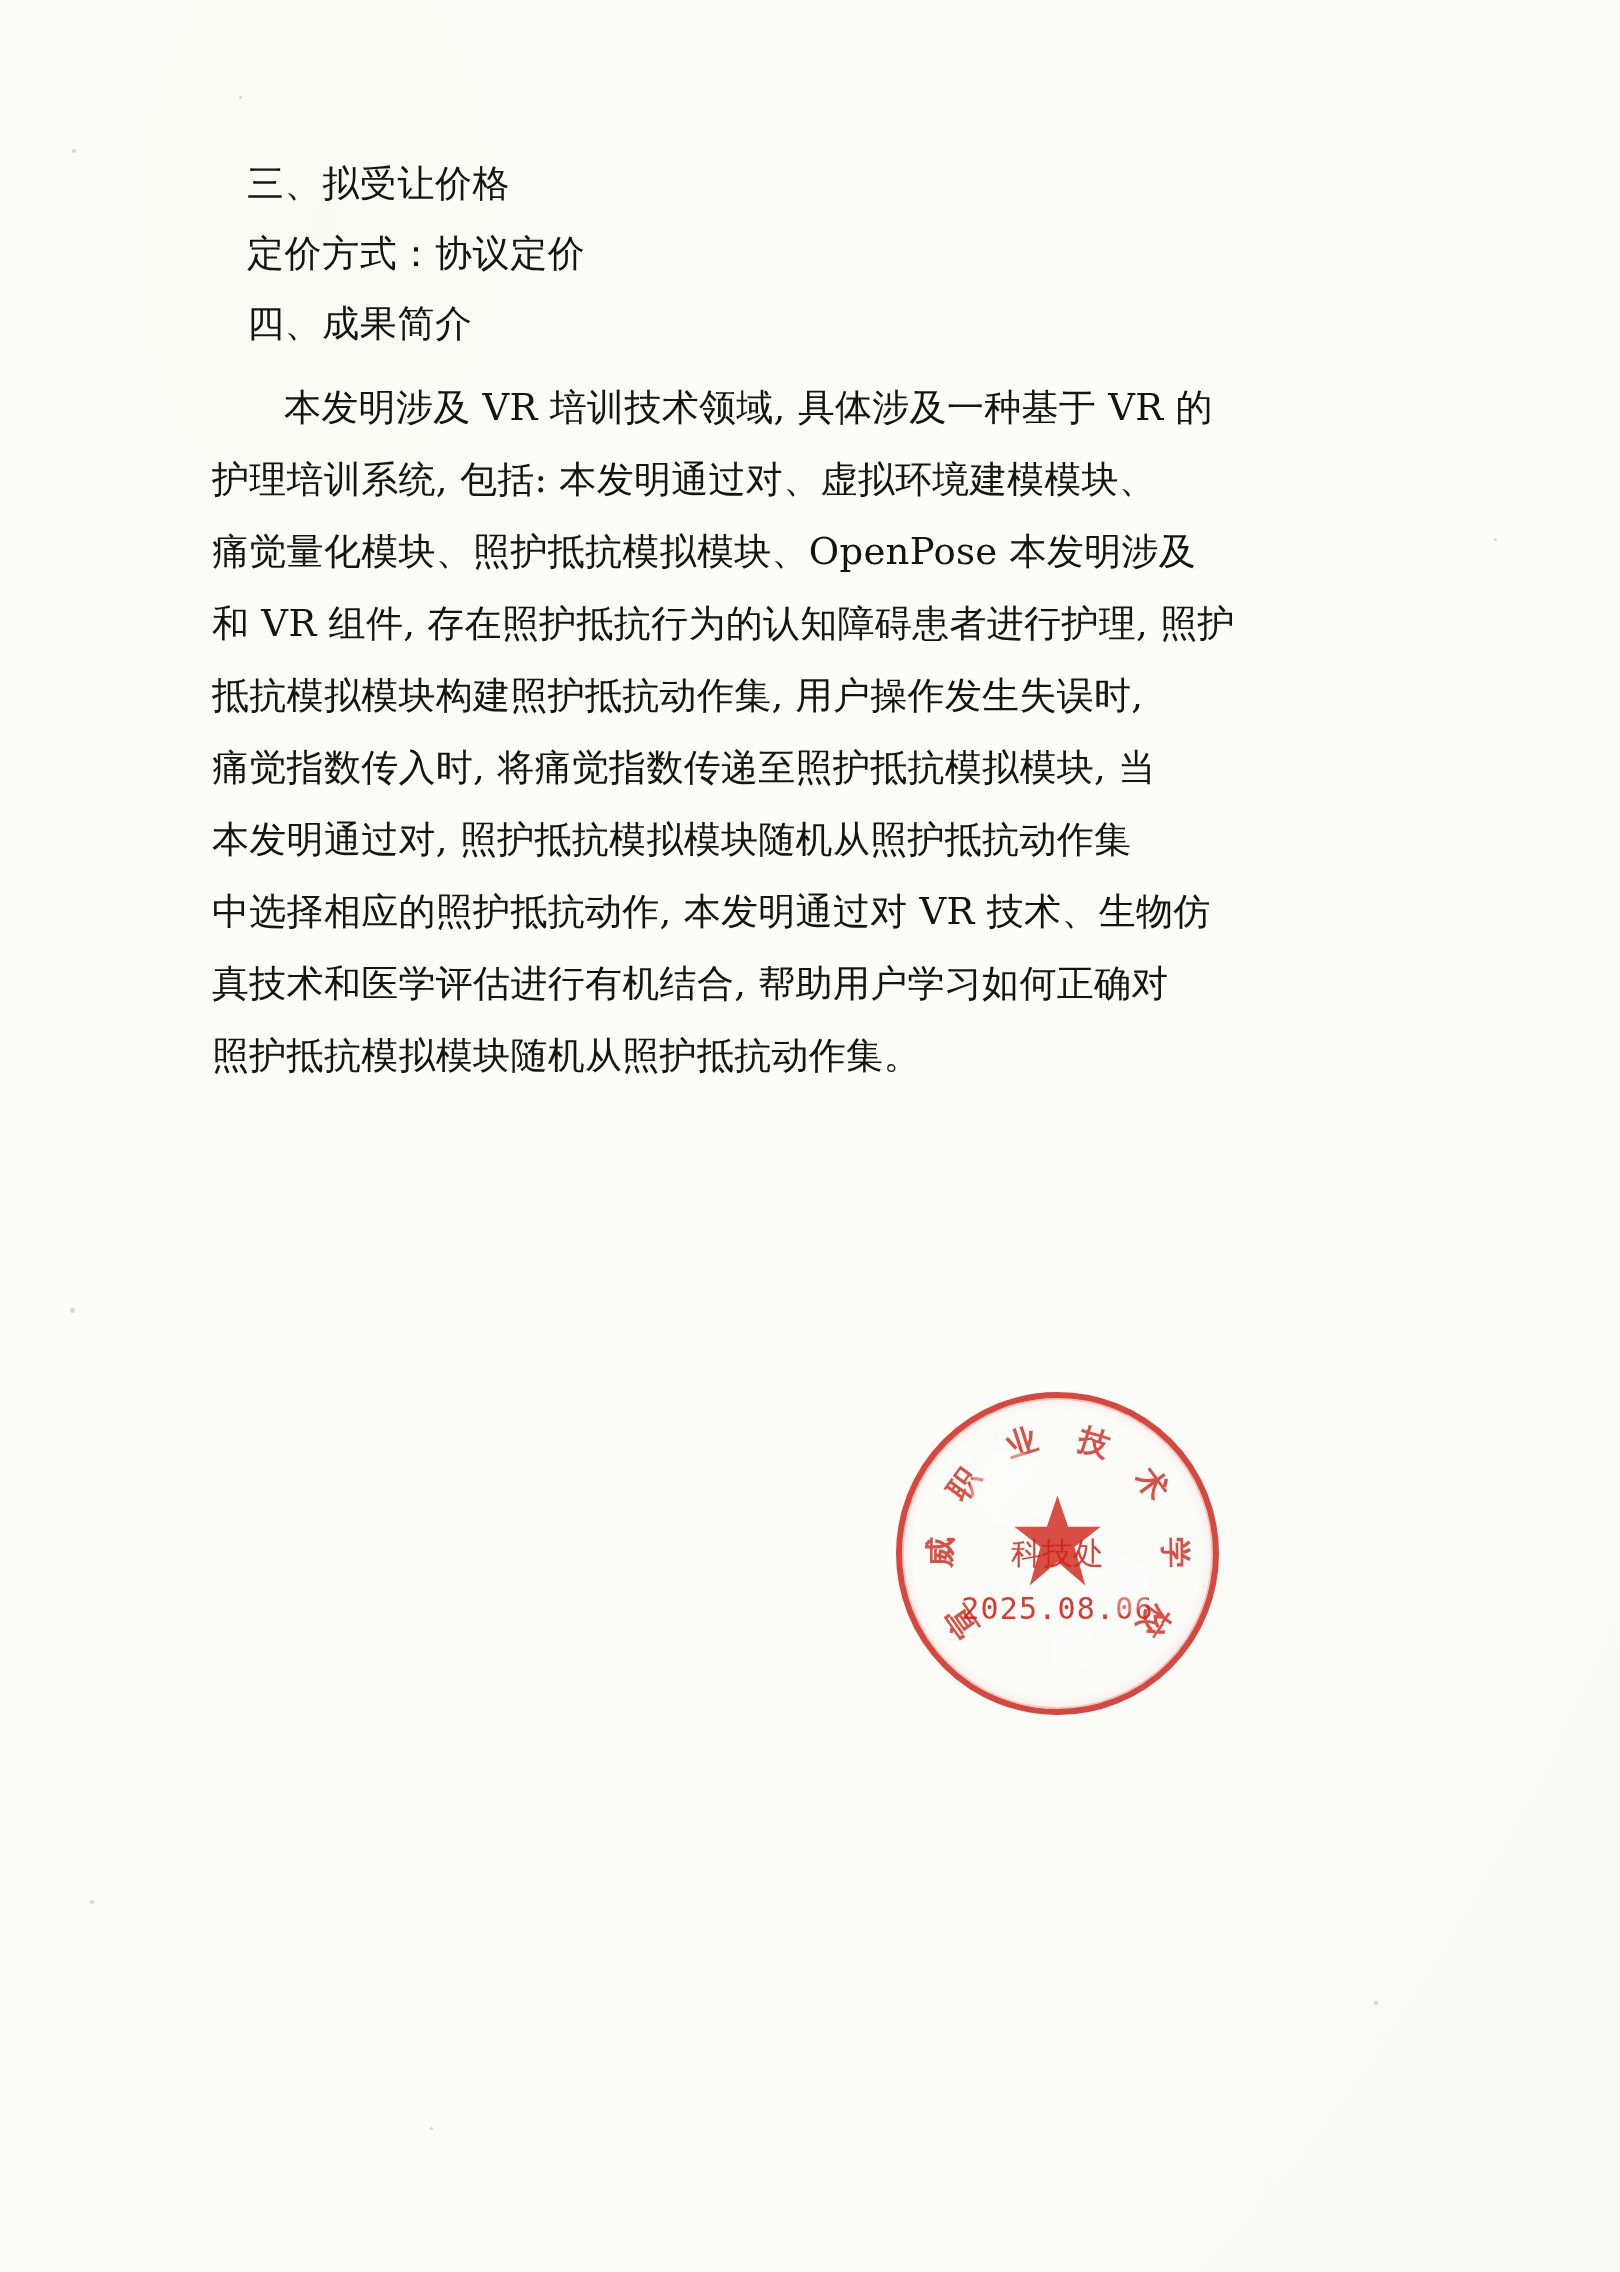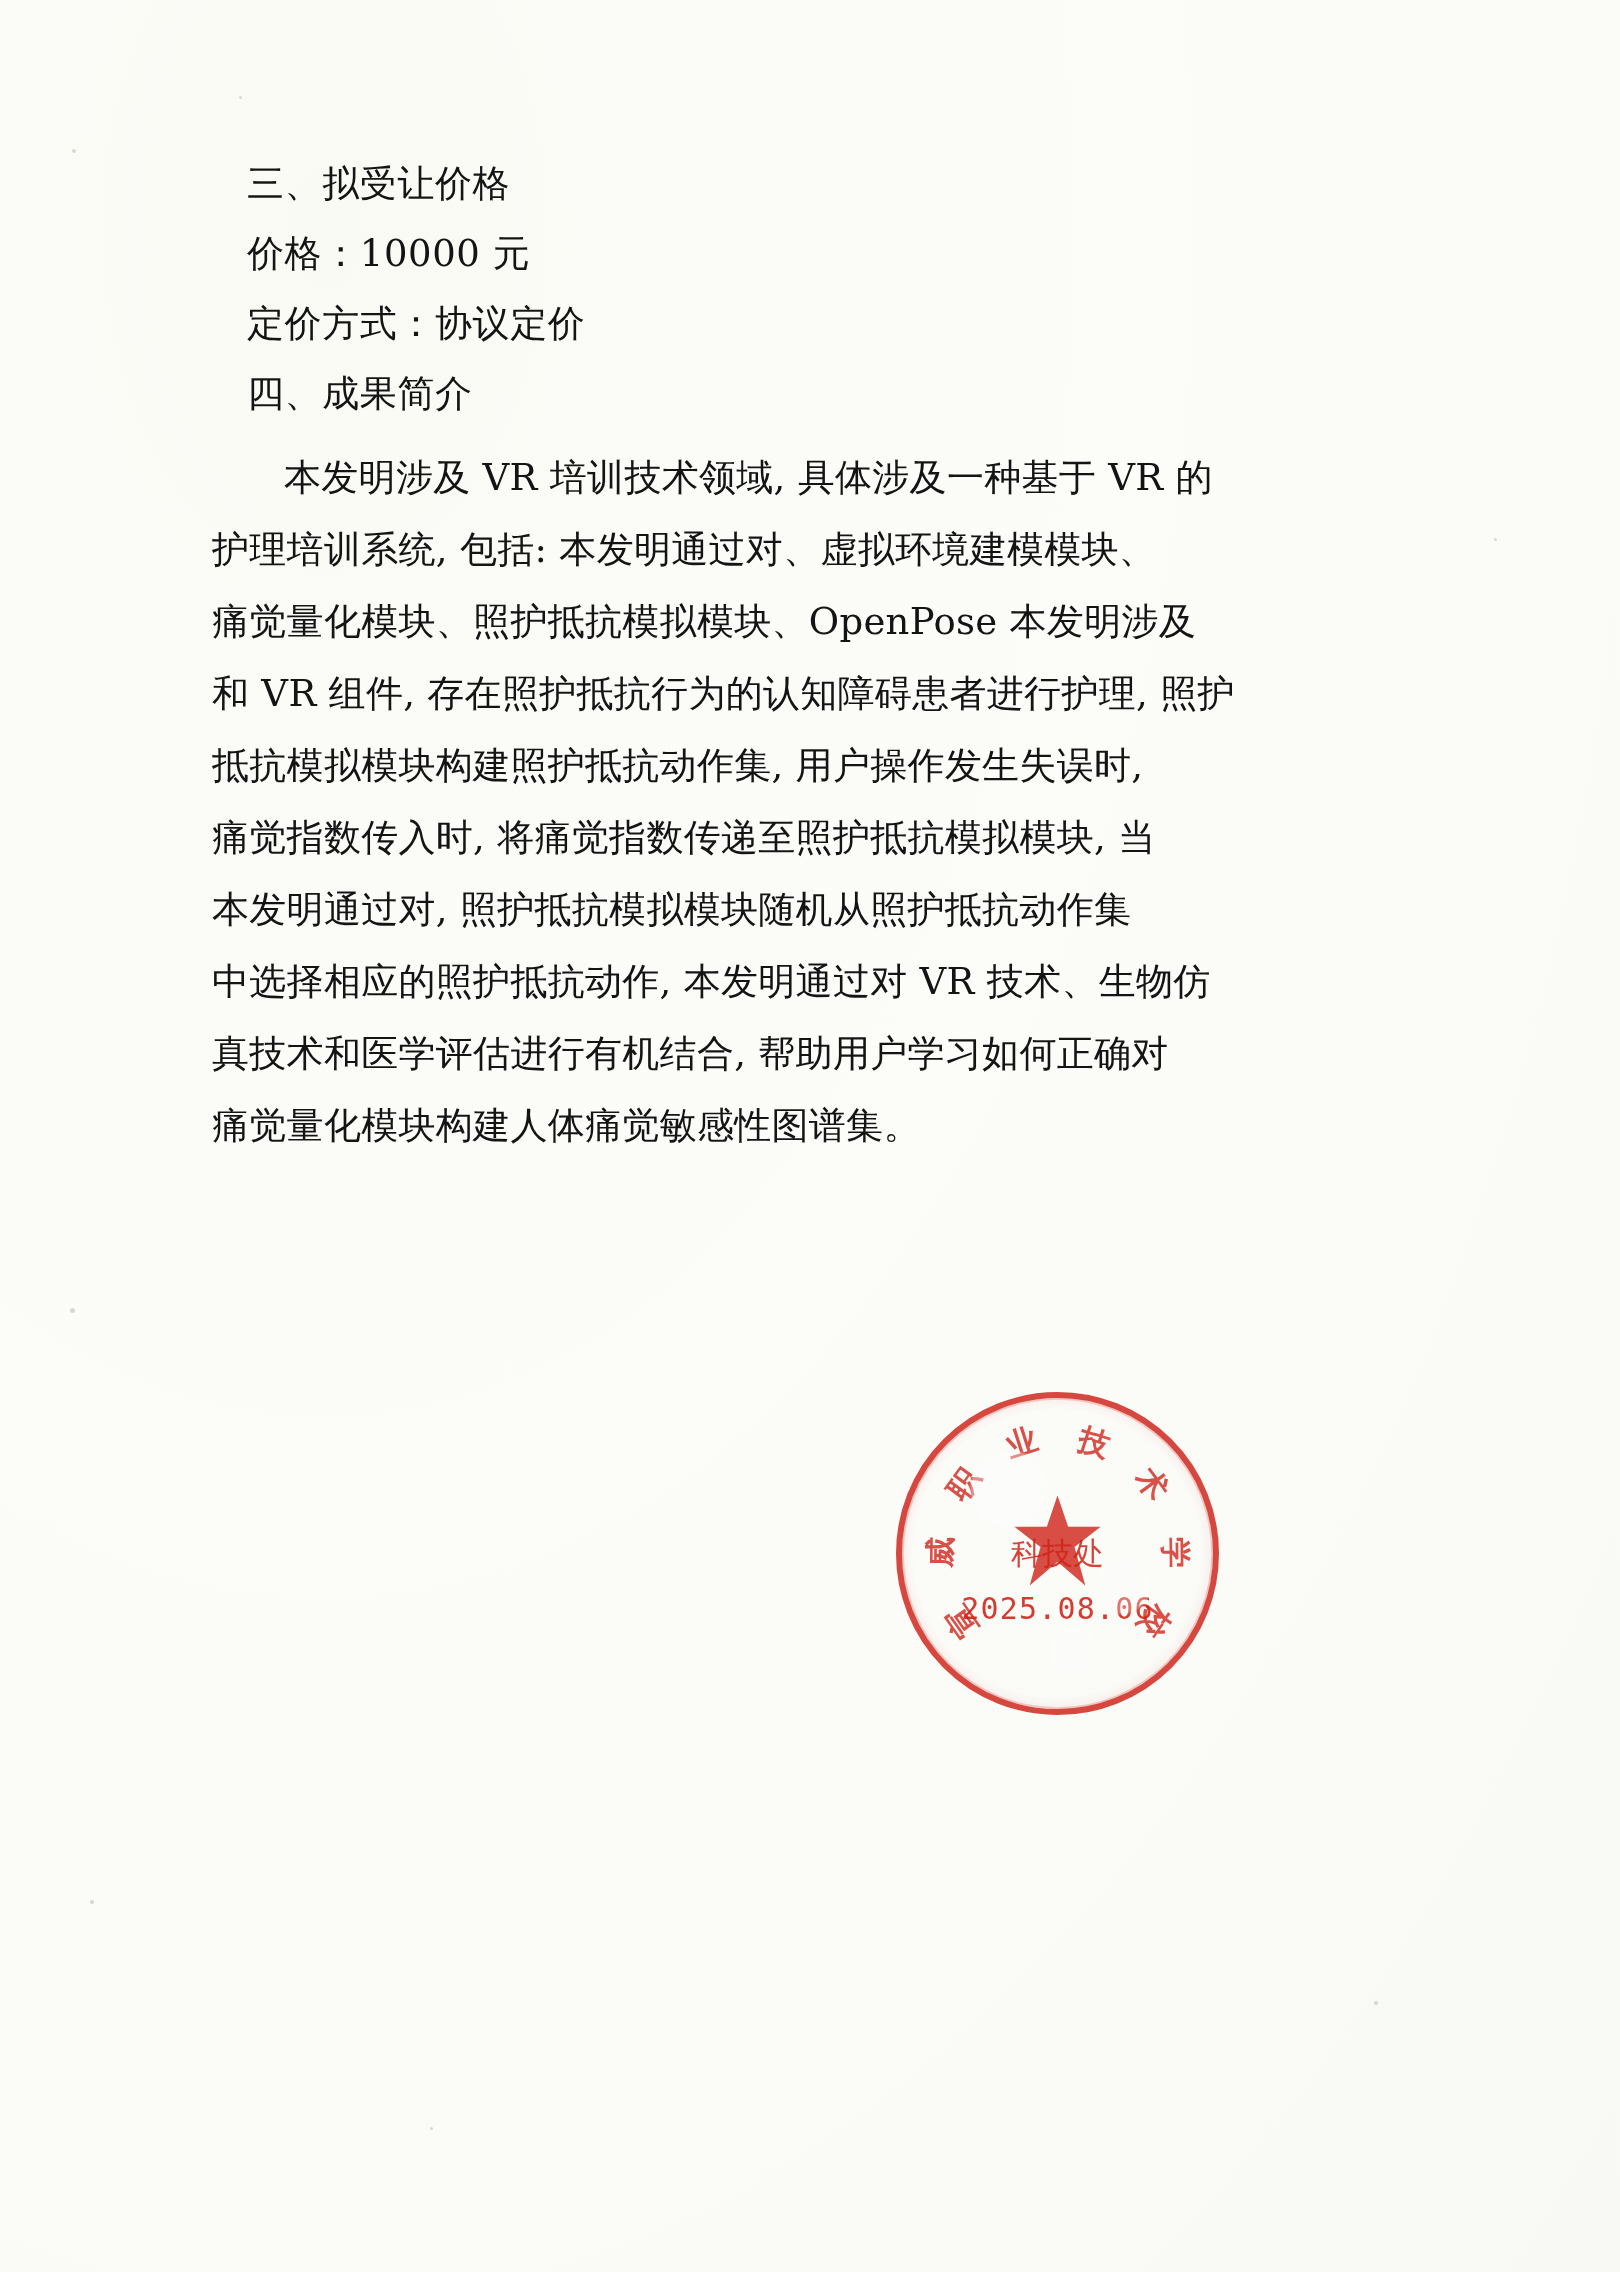--- a/index.html
+++ b/index.html
@@ -152,36 +152,35 @@
   <div class="speck" style="left:239px;  top:96px;  width:3px;  height:3px;"></div>
   <div class="speck" style="left:70px;  top:1308px; width:5.4px;  height:5.4px;"></div>
   <div class="speck" style="left:90px;  top:1900px; width:3.6px;  height:3.6px;"></div>
   <div class="speck" style="left:1494px; top:538px;  width:3px;  height:3px;"></div>
   <div class="speck" style="left:1374px; top:2001px; width:3.6px;  height:3.6px;"></div>
   <div class="speck" style="left:430px;  top:2127px; width:3px;  height:3px;"></div>
 
   <div class="content">
 
     <div class="line indent-1">三、拟受让价格</div>
-    <div class="line indent-1">价格：10000 元</div>
     <div class="line indent-1">定价方式：协议定价</div>
     <div class="line indent-1">四、成果简介</div>
 
     <div style="height:13px"></div>
 
     <div class="body-line body-first">本发明涉及 VR 培训技术领域, 具体涉及一种基于 VR 的</div>
     <div class="body-line">护理培训系统, 包括: 本发明通过对、虚拟环境建模模块、</div>
     <div class="body-line">痛觉量化模块、照护抵抗模拟模块、OpenPose 本发明涉及</div>
     <div class="body-line">和 VR 组件, 存在照护抵抗行为的认知障碍患者进行护理, 照护</div>
     <div class="body-line">抵抗模拟模块构建照护抵抗动作集, 用户操作发生失误时,</div>
     <div class="body-line">痛觉指数传入时, 将痛觉指数传递至照护抵抗模拟模块, 当</div>
     <div class="body-line">本发明通过对, 照护抵抗模拟模块随机从照护抵抗动作集</div>
     <div class="body-line">中选择相应的照护抵抗动作, 本发明通过对 VR 技术、生物仿</div>
     <div class="body-line">真技术和医学评估进行有机结合, 帮助用户学习如何正确对</div>
-    <div class="body-line">痛觉量化模块构建人体痛觉敏感性图谱集。</div>
+    <div class="body-line">照护抵抗模拟模块随机从照护抵抗动作集。</div>
   </div>
 
   <div class="seal">
     <div class="seal-ring"></div>
     <div class="seal-star"></div>
     <div class="seal-arc-text" id="seal-arc">
         <span style="transform: translate(-96px, 67px) rotate(-125deg) translate(-50%, -50%);">宣</span>
         <span style="transform: translate(-117px, -1.5px) rotate(-89.2857deg) translate(-50%, -50%);">威</span>
         <span style="transform: translate(-94px, -70px) rotate(-53.5714deg) translate(-50%, -50%);">职</span>
         <span style="transform: translate(-36px, -111px) rotate(-17.8571deg) translate(-50%, -50%);">业</span>

